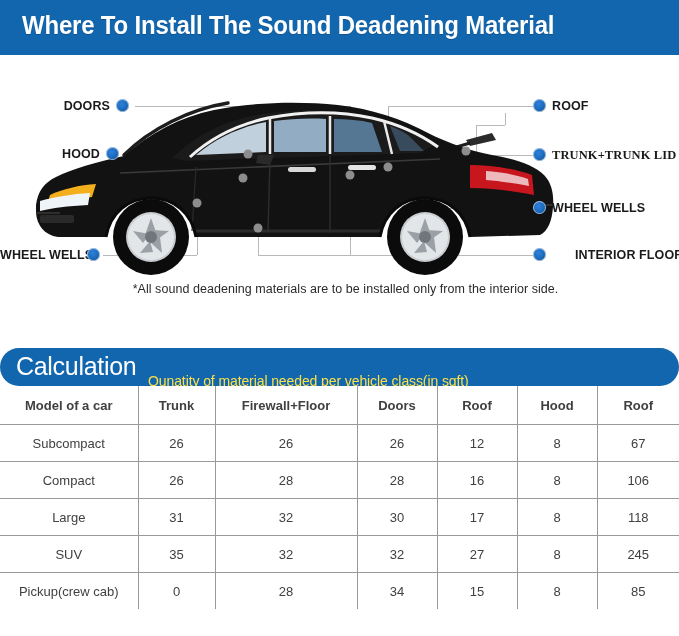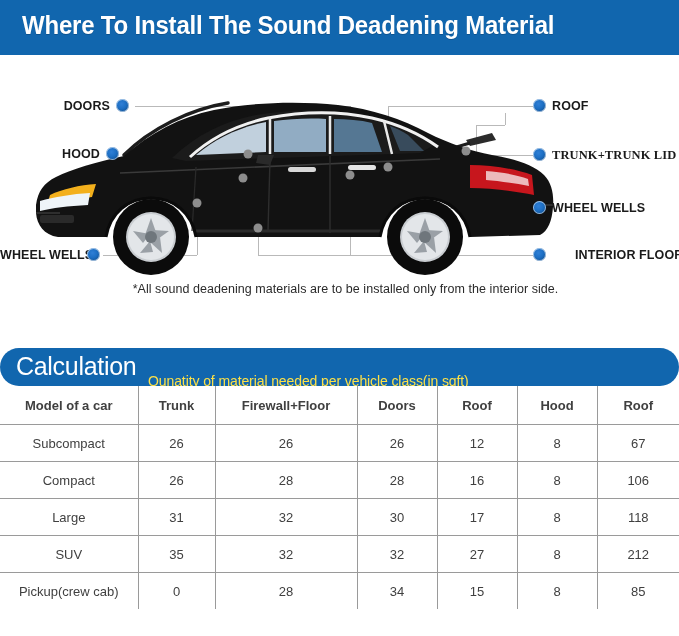--- a/index.html
+++ b/index.html
@@ -346,21 +346,21 @@
         <td class="datacell">8</td>
         <td class="datacell">118</td>
       </tr>
       <tr>
         <td class="rowhead">SUV</td>
         <td class="datacell">35</td>
         <td class="datacell">32</td>
         <td class="datacell">32</td>
         <td class="datacell">27</td>
         <td class="datacell">8</td>
-        <td class="datacell">212</td>
+        <td class="datacell">245</td>
       </tr>
       <tr>
         <td class="rowhead">Pickup(crew cab)</td>
         <td class="datacell">0</td>
         <td class="datacell">28</td>
         <td class="datacell">34</td>
         <td class="datacell">15</td>
         <td class="datacell">8</td>
         <td class="datacell">85</td>
       </tr>

